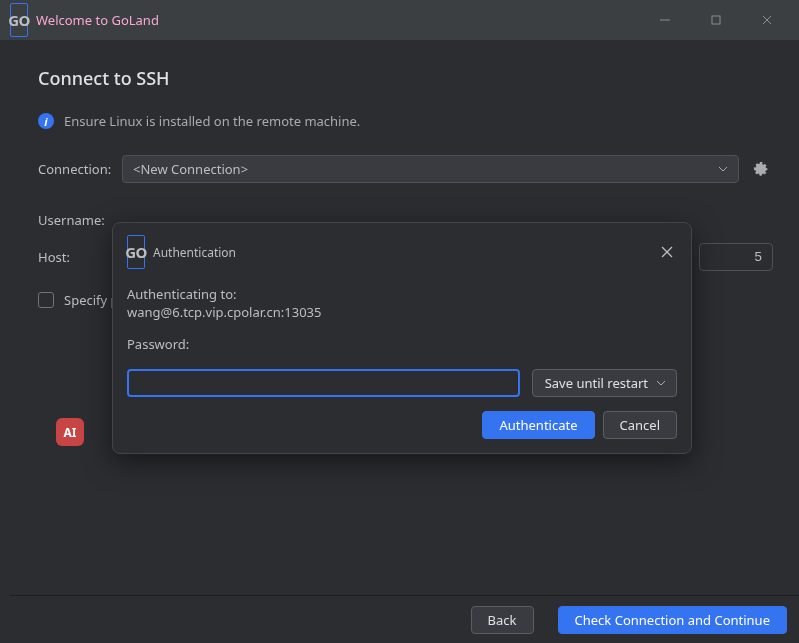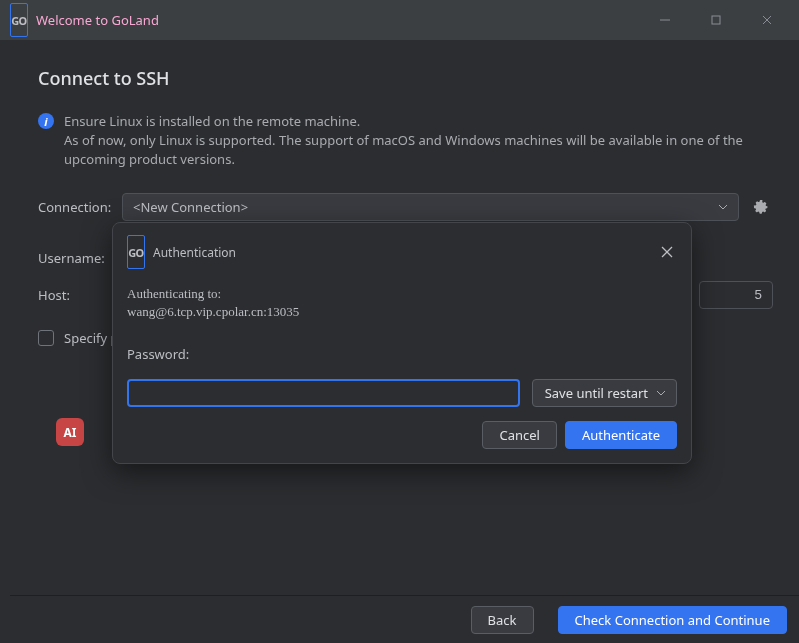--- a/index.html
+++ b/index.html
@@ -19,21 +19,21 @@
       align-items: center;
       padding: 0 10px;
       gap: 8px;
     }
     .app-logo {
       width: 18px; height: 34px;
       border: 1px solid #3574f0;
       border-radius: 2px;
       display: flex; align-items: center; justify-content: center;
       color: #bcbec4;
-      font-size: 11px;
+      font-size: 15px;
       font-weight: bold;
       letter-spacing: -0.5px;
     }
     .title-text { color: #f9a8d4; font-size: 13px; }
     .win-controls {
       margin-left: auto;
       display: flex;
       gap: 6px;
     }
     .win-btn {
@@ -199,21 +199,21 @@
     .modal-title { color: #bcbec4; font-size: 12px; }
     .modal-close {
       margin-left: auto;
       width: 20px; height: 20px;
       display: flex; align-items: center; justify-content: center;
       color: #bcbec4;
     }
     .modal-body {
       padding: 4px 14px 14px 14px;
     }
-    .auth-line { color: #bcbec4; line-height: 1.4; margin-bottom: 24px; font-family: Liberation Serif, serif; }
+    .auth-line { color: #bcbec4; line-height: 1.4; margin-bottom: 14px; }
     .pw-label { margin-bottom: 16px; }
     .pw-row {
       display: flex;
       gap: 12px;
       align-items: flex-end;
       margin-bottom: 14px;
     }
     .pw-input {
       flex: 1;
       height: 28px;
@@ -271,21 +271,20 @@
 <div class="left-strip"></div>
 
 <div class="content">
   <div class="page-body">
     <h1 class="page-title">Connect to SSH</h1>
 
     <div class="info-row">
       <div class="info-icon">i</div>
       <div class="info-text">
         <div>Ensure Linux is installed on the remote machine.</div>
-        <div>As of now, only Linux is supported. The support of macOS and Windows machines will be available in one of the upcoming product versions.</div>
       </div>
     </div>
 
     <div class="field-row">
       <div class="field-label">Connection:</div>
       <div class="dropdown">
         <span>&lt;New Connection&gt;</span>
         <span class="dropdown-caret">
           <svg width="10" height="6" viewBox="0 0 10 6">
               <path d="M1 1 L5 5 L9 1" fill="none" stroke="#a9abb0" stroke-width="1"></path>
@@ -347,17 +346,17 @@
       <div class="save-select">
         <span>Save until restart</span>
         <span class="caret">
           <svg width="10" height="6" viewBox="0 0 10 6">
               <path d="M1 1 L5 5 L9 1" fill="none" stroke="#a9abb0" stroke-width="1"></path>
             </svg>
         </span>
       </div>
     </div>
     <div class="modal-actions">
+      <div class="btn btn-primary">Authenticate</div>
       <div class="btn">Cancel</div>
-      <div class="btn btn-primary">Authenticate</div>
     </div>
   </div>
 </div>
 
 </body></html>

